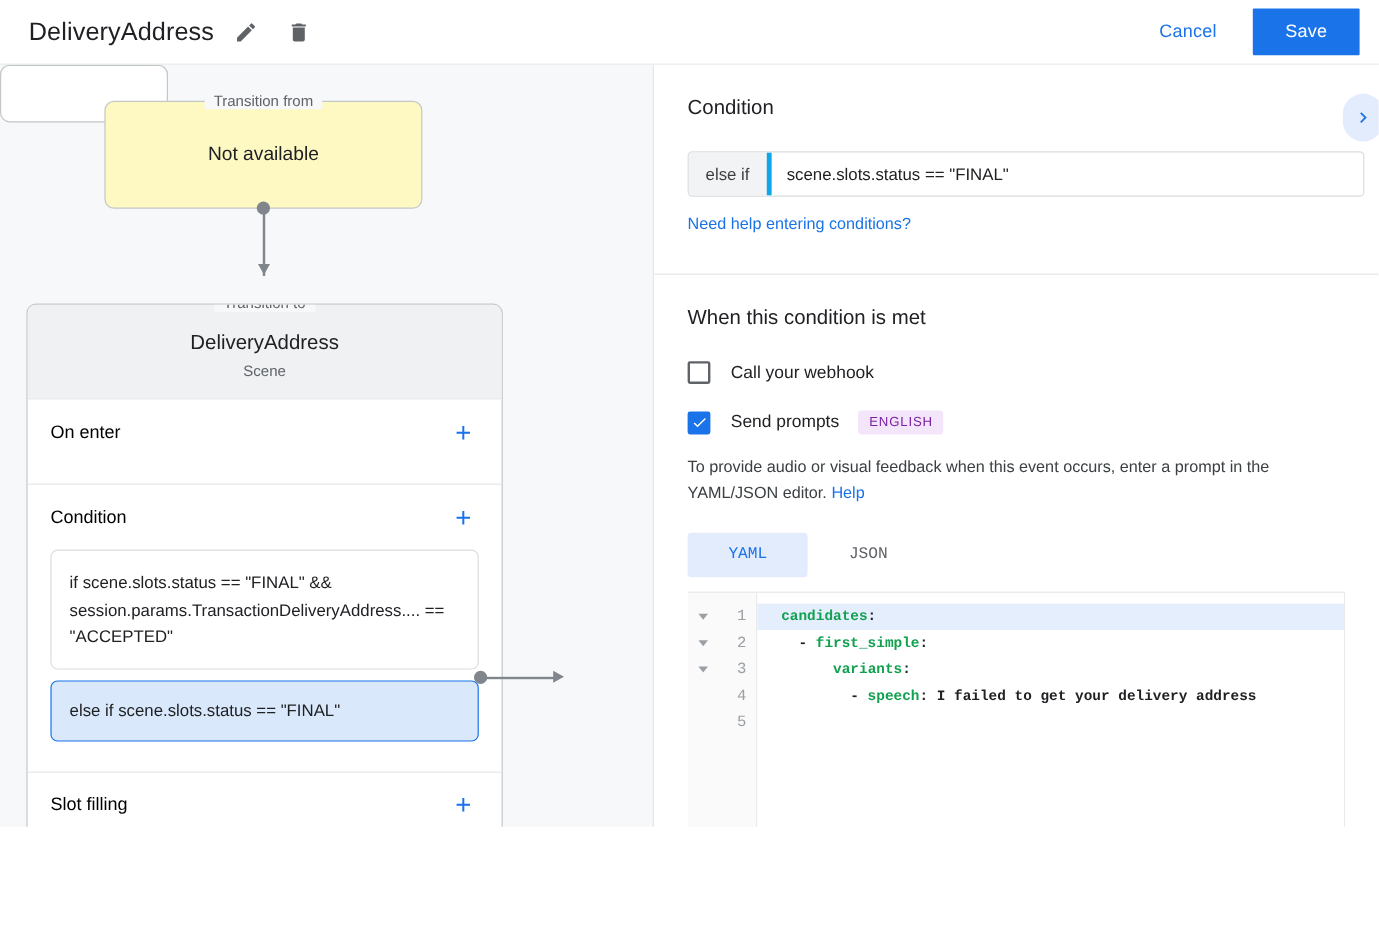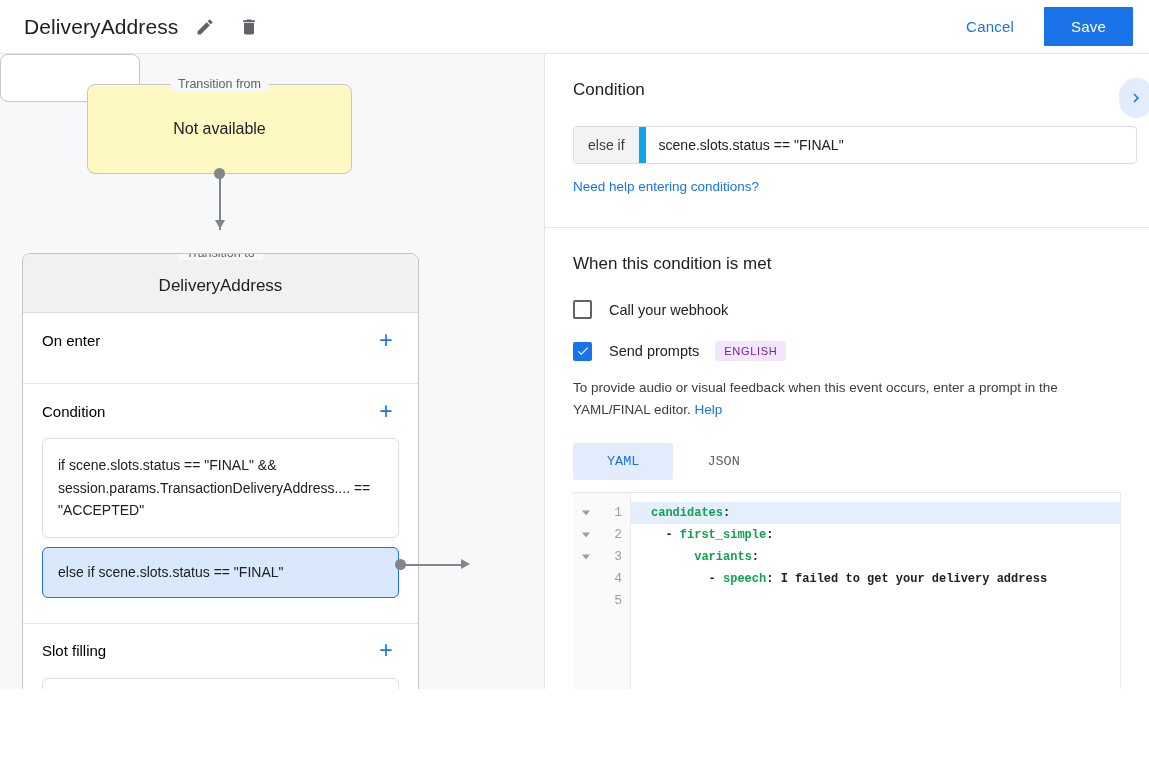--- a/index.html
+++ b/index.html
@@ -133,21 +133,21 @@
   .panel-sec { padding: 26px 28px 22px; }
   .panel-sec.cond { border-bottom: 1px solid #e4e6e9; padding-bottom: 32px; }
   .panel-h {
     font-size: 17px; color: #202124; margin: 0 0 26px; font-weight: 400;
   }
   .cond-row {
     display: flex; border: 1px solid #dadce0; border-radius: 4px;
     width: 564px; height: 38px; overflow: hidden;
   }
   .cond-prefix {
-    background: #f1f3f4; border-right: 7px solid #0ea5e9;
+    background: #f1f3f4; border-right: 4px solid #0ea5e9;
     display: flex; align-items: center; padding: 8px 14px;
     font-size: 14px; color: #3c4043; white-space: nowrap;
   }
   .cond-value {
     flex: 1; display: flex; align-items: center; padding: 0 13px;
     font-size: 14px; color: #202124;
   }
   .link { color: #1a73e8; cursor: pointer; font-size: 13.5px; }
   .help-link { display: inline-block; margin-top: 15px; }
 
@@ -254,20 +254,21 @@
 
     <div class="conn-dot" style="left:214px; top:114px;"></div>
     <div class="conn-line" style="left:219px; top:120px; width:1.5px; height:56px;"></div>
     <div class="arrow-down" style="left:214.5px; top:166px;"></div>
 
     <div class="node" id="node-to">
       <div class="node-legend">Transition to</div>
 
       <div class="scene-head">
         <div class="scene-name">DeliveryAddress</div>
+        <div class="scene-kind">Scene</div>
       </div>
 
       <div id="sections-host">
           <div class="section">
             <div class="section-head">
               <div class="section-title">On enter</div>
               <div class="plus-btn">+</div>
             </div>
           </div>
           <div class="section">
@@ -328,21 +329,21 @@
         <div class="cbox checked">
           <svg width="14" height="14" viewBox="0 0 24 24" fill="#ffffff" aria-hidden="true">
             <path d="M9 16.17L4.83 12l-1.42 1.41L9 19 21 7l-1.41-1.41z"></path>
           </svg>
         </div>
         <span class="check-label">Send prompts</span>
         <span class="badge">ENGLISH</span>
       </div>
 
       <div class="desc">
-        <span>To provide audio or visual feedback when this event occurs, enter a prompt in the YAML/FINAL editor.</span>
+        <span>To provide audio or visual feedback when this event occurs, enter a prompt in the YAML/JSON editor.</span>
         <span class="link">Help</span>
       </div>
 
       <div class="tabs">
         <div class="tab active">YAML</div>
         <div class="tab">JSON</div>
       </div>
 
       <div class="editor">
         <div class="gutter" id="gutter-host">

